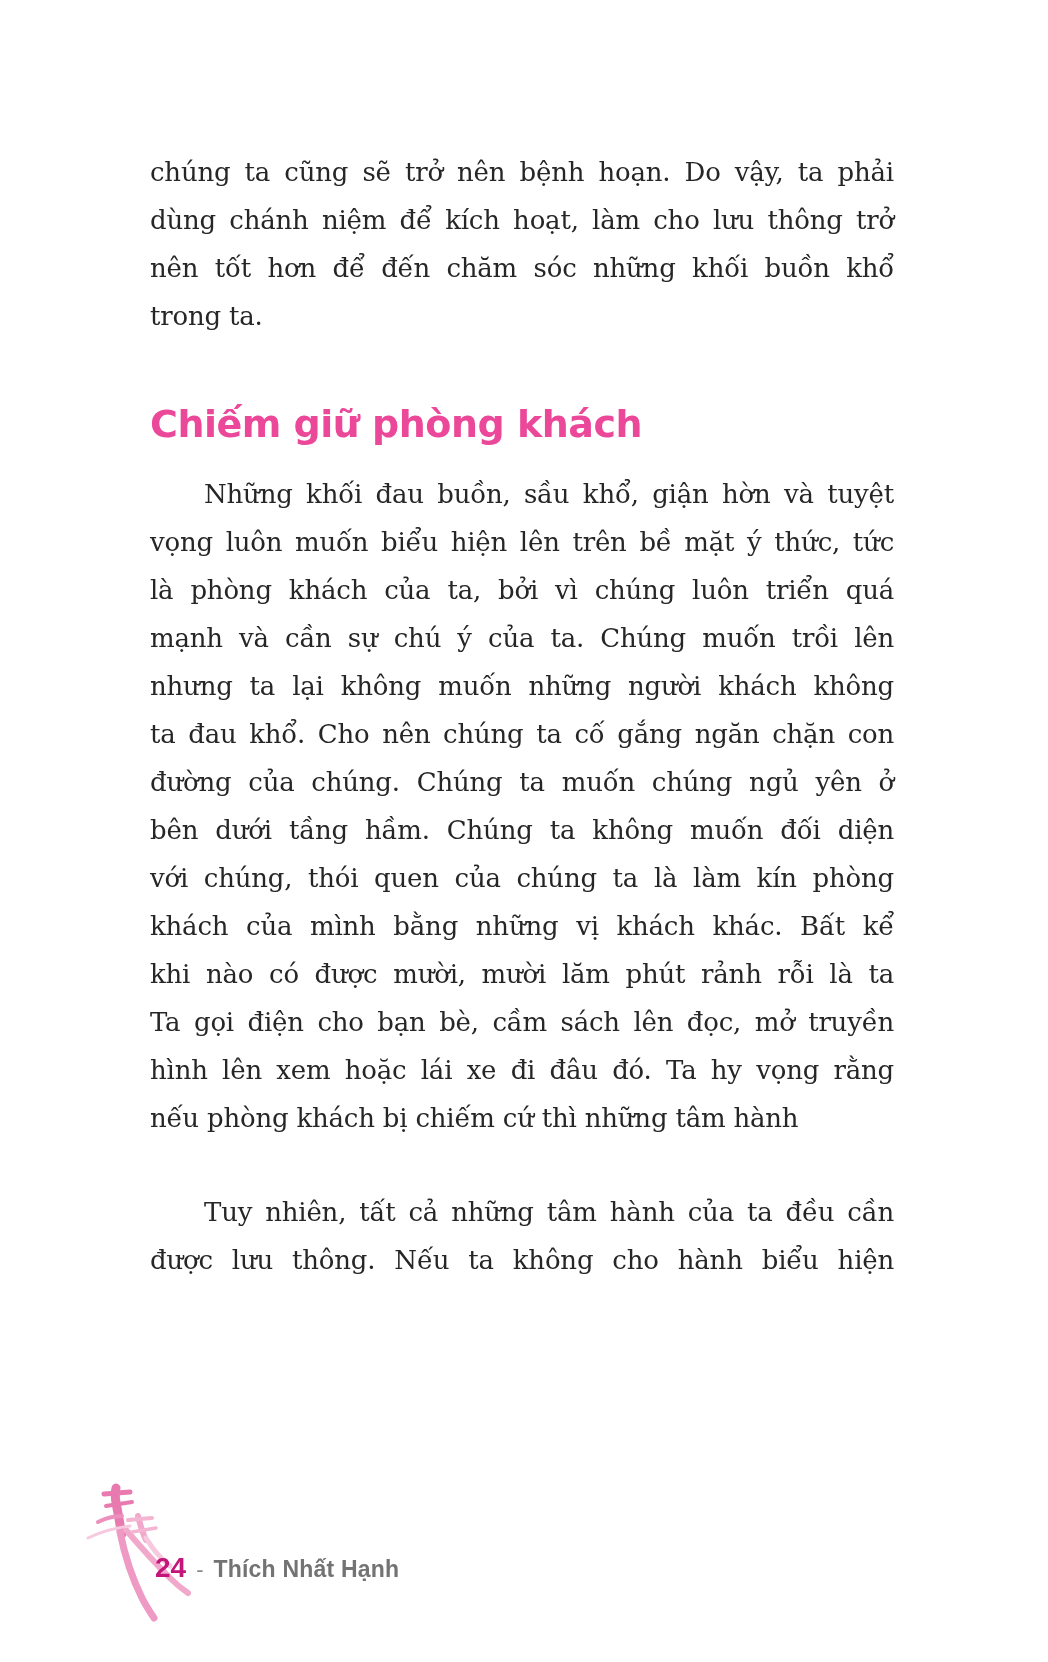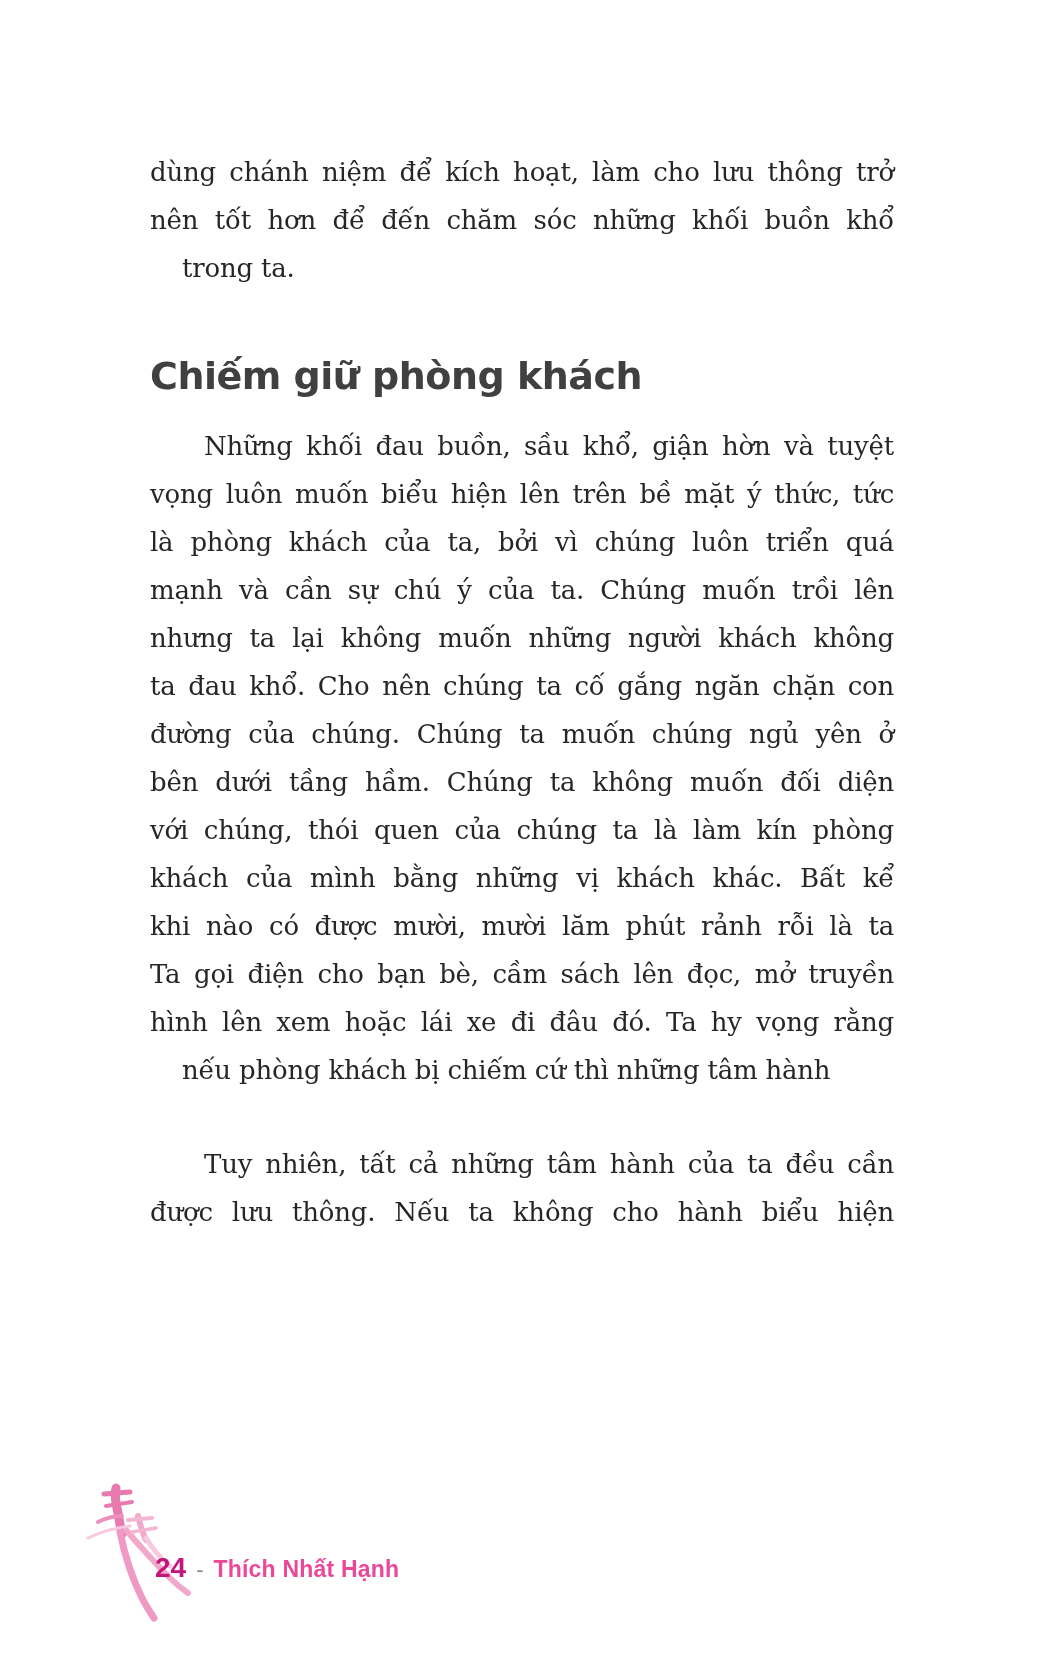--- a/index.html
+++ b/index.html
@@ -30,36 +30,35 @@
     font-size: 26px;
     line-height: 48px;
     letter-spacing: -0.2px;
     text-align: justify;
     text-align-last: justify;
     white-space: normal;
     color: #262626;
   }
   .para:not(.continues) .line:last-child {
     text-align-last: left;
-    margin-left: 32px;
   }
   .para.indent .line:first-child {
     padding-left: 54px;
   }
   .section-heading {
     margin: 38px 0 0 0;
     padding: 0;
     height: 92px;
     display: flex;
     align-items: center;
     font-family: "DejaVu Sans", "Liberation Sans", sans-serif;
     font-weight: bold;
     font-size: 38px;
     letter-spacing: -0.5px;
-    color: #404040;
+    color: #ec4899;
   }
   .para-2 { margin-top: 0; }
   .para-3 { margin-top: 46px; }
   .footer-ornament {
     position: absolute;
     left: 86px;
     top: 1482px;
     width: 120px;
     height: 140px;
   }
@@ -77,32 +76,33 @@
     font-size: 28px;
     color: #c4157b;
   }
   .footer-sep {
     font-size: 22px;
     color: #8a8a8a;
   }
   .footer-author {
     font-size: 23px;
     font-weight: 600;
-    color: #ec4899;
+    color: #737373;
     letter-spacing: 0.2px;
   }
 </style>
 </head>
 <body>
 
 <div class="page">
 
   <div class="text-block">
 
     <div class="para para-1">
+        <div class="line">chúng ta cũng sẽ trở nên bệnh hoạn. Do vậy, ta phải</div>
         <div class="line">dùng chánh niệm để kích hoạt, làm cho lưu thông trở</div>
         <div class="line">nên tốt hơn để đến chăm sóc những khối buồn khổ</div>
         <div class="line">trong ta.</div>
       </div>
 
     <h2 class="section-heading">Chiếm giữ phòng khách</h2>
 
     <div class="para para-2 indent">
         <div class="line">Những khối đau buồn, sầu khổ, giận hờn và tuyệt</div>
         <div class="line">vọng luôn muốn biểu hiện lên trên bề mặt ý thức, tức</div>

